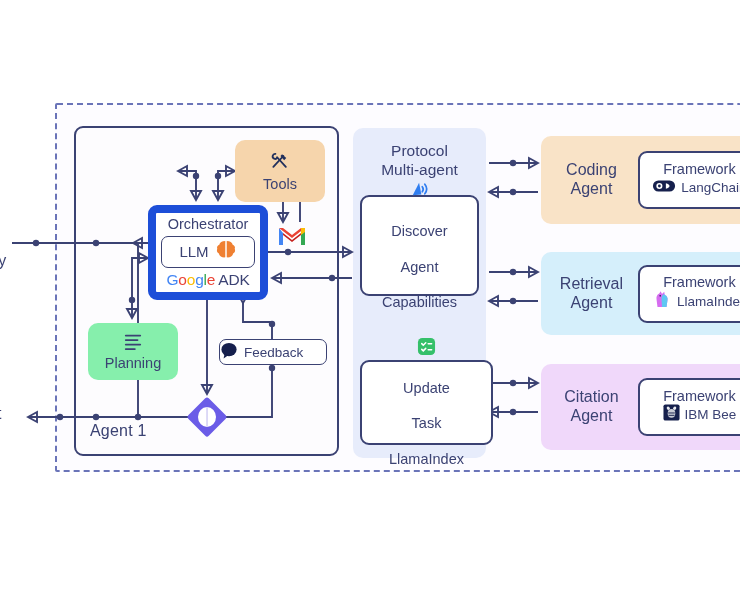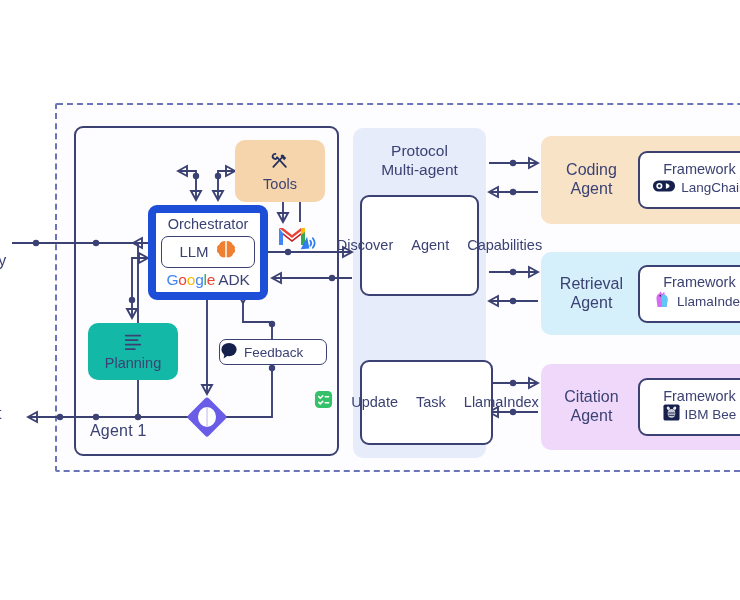--- a/index.html
+++ b/index.html
@@ -44,21 +44,21 @@
   
   .pill{
     border-radius:10px;
     box-sizing:border-box;
     display:flex;flex-direction:column;
     align-items:center;justify-content:center;
     gap:2px;
   }
   #memory-box{left:88px;top:140px;width:90px;height:55px;background:#e0b4fb;}
   #tools-box{left:235px;top:140px;width:90px;height:62px;background:#f6d5ac;}
-  #planning-box{left:88px;top:323px;width:90px;height:57px;background:#14b8a6;}
+  #planning-box{left:88px;top:323px;width:90px;height:57px;background:#86efac;}
   .pill .lbl{font-size:14.5px;color:#3b4273;line-height:1;}
 
   
   #orchestrator-box{
     left:148px;top:205px;width:120px;height:95px;
     border:8px solid #1d4ed8;border-radius:9px;
     background:#ffffff;box-sizing:border-box;
     display:flex;flex-direction:column;align-items:center;
     padding-top:4px;gap:3px;
   }
@@ -97,21 +97,21 @@
     left:353px;top:128px;width:133px;height:330px;
     background:#e7ecfb;border-radius:10px;
   }
   #protocol-title{
     left:353px;top:142px;width:133px;
     font-size:15.5px;color:#3b4273;line-height:1.22;text-align:center;
   }
   .proto-card{
     border:2px solid #3b4273;border-radius:9px;background:#fff;
     box-sizing:border-box;
-    display:flex;align-items:center;justify-content:center;
+    display:flex;flex-direction:column;align-items:center;justify-content:center;
     gap:18px;color:#3b4273;
   }
   #card-discover{left:360px;top:195px;width:119px;height:101px;}
   #card-share{left:360px;top:305px;width:119px;height:44px;}
   #card-update{left:360px;top:360px;width:133px;height:85px;}
   .proto-card .txt{font-size:14.5px;line-height:1.2;text-align:center;}
 
   
   .agent-card{
     border-radius:10px;box-sizing:border-box;

